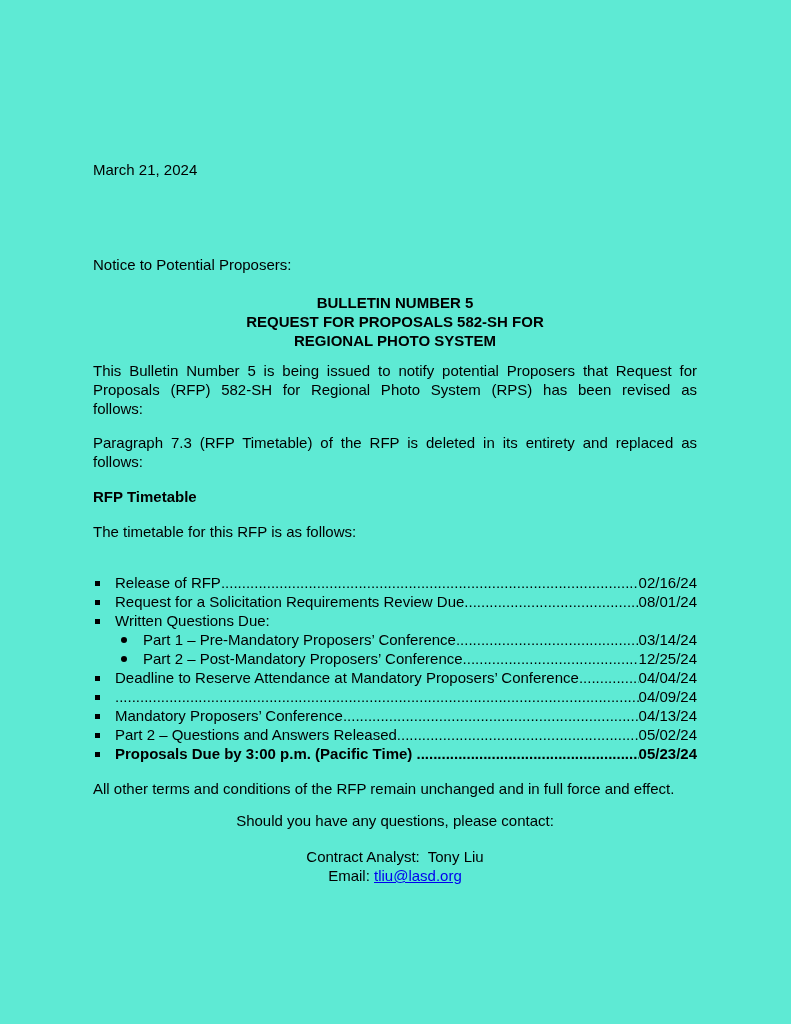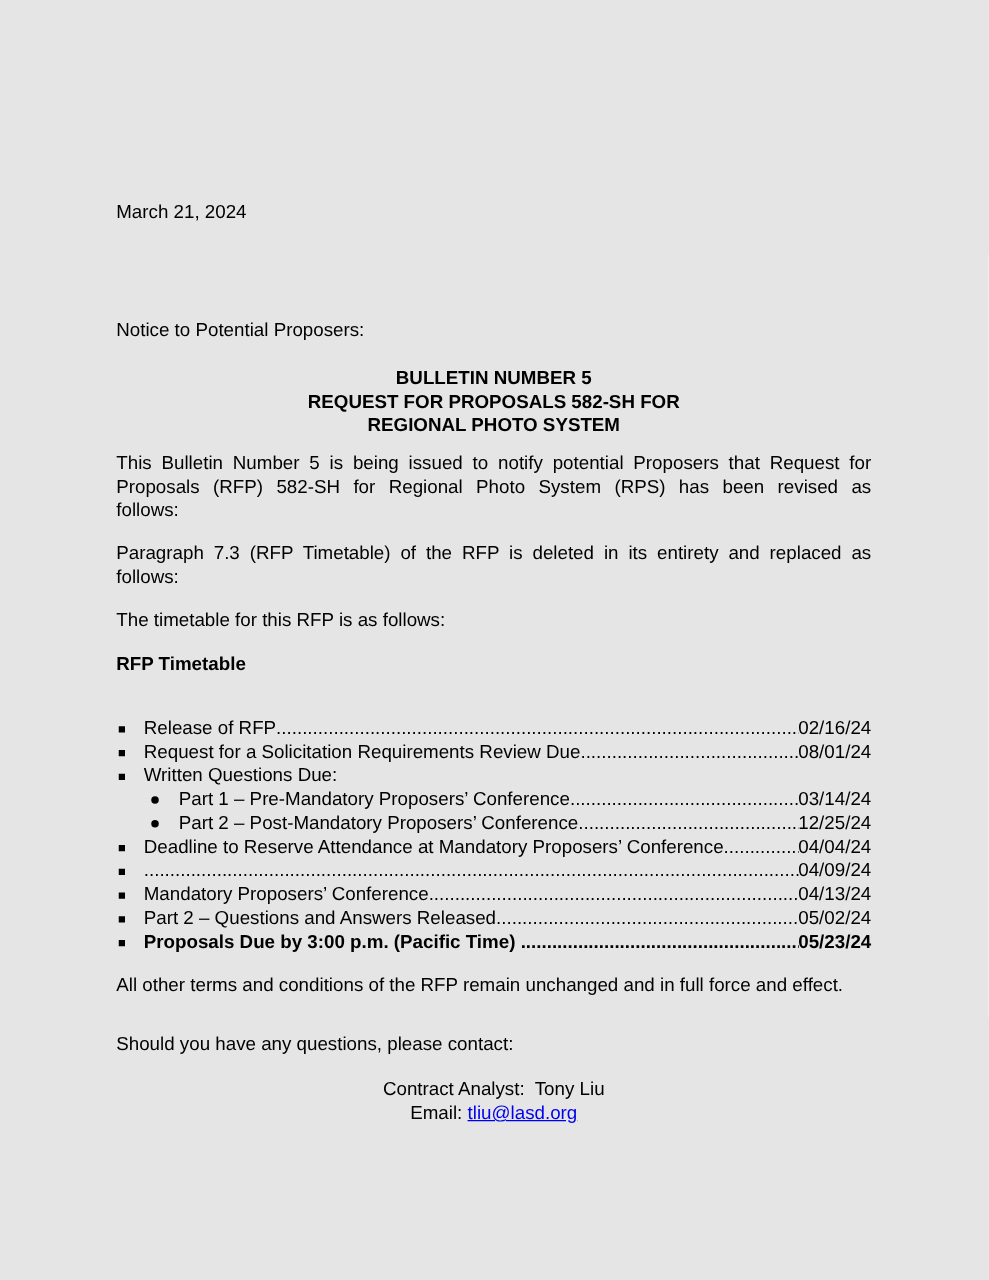--- a/index.html
+++ b/index.html
@@ -1,21 +1,21 @@
 <!DOCTYPE html>
 <html><head>
 <meta charset="utf-8">
 <style>
   html, body { margin: 0; padding: 0; background: #ffffff; }
   .page {
     position: relative;
     width: 791px;
     height: 1024px;
     margin: 0 auto;
-    background: #e5e5e5;
+    background: #5eead4;
     color: #000000;
     font-family: "Liberation Sans", sans-serif;
     font-size: 15px;
     line-height: 19px;
     box-sizing: border-box;
     padding: 160px 94px 0 93px;
     overflow: hidden;
   }
   .line { min-height: 19px; }
   .salutation { margin-top: 76px; }
@@ -35,21 +35,21 @@
   }
   .tt-row.level2 { padding-left: 28px; }
   .tt-row.bold { font-weight: 700; text-align: right; }
   .bullet { flex: none; align-self: center; margin-top: 1px; }
   .bullet.square { width: 5px; height: 5px; background: #000; margin-right: 15px; }
   .bullet.round { width: 6px; height: 6px; background: #000; border-radius: 50%; margin-right: 16px; }
   .tt-label { flex: none; white-space: pre; }
   .leader { flex: 1 1 auto; min-width: 0; overflow: hidden; white-space: nowrap; }
   .tt-date { flex: none; }
   .terms { margin-top: 16px; }
-  .questions { margin-top: 28px; }
+  .questions { margin-top: 13px; text-align: center; }
   .contact-block { margin-top: 17px; text-align: center; }
   .contact-line { white-space: pre-wrap; }
   a.email-link { color: #0000EE; text-decoration: underline; }
 </style>
 </head>
 <body>
 
 <div class="page">
 
   <div class="line">March 21, 2024</div>
@@ -66,23 +66,23 @@
     <div class="line jline">This Bulletin Number 5 is being issued to notify potential Proposers that Request for</div>
     <div class="line jline">Proposals (RFP) 582-SH for Regional Photo System (RPS) has been revised as</div>
     <div class="line">follows:</div>
   </div>
 
   <div class="para-2">
     <div class="line jline">Paragraph 7.3 (RFP Timetable) of the RFP is deleted in its entirety and replaced as</div>
     <div class="line">follows:</div>
   </div>
 
+  <div class="line tt-heading">RFP Timetable</div>
+
   <div class="line tt-intro">The timetable for this RFP is as follows:</div>
-
-  <div class="line tt-heading">RFP Timetable</div>
 
   <div class="tt-list">
       <div class="tt-row">
     <span class="bullet square"></span>
     <span class="tt-label">Release of RFP</span>
     <span class="leader">............................................................................................................................................................................................................................</span>
     <span class="tt-date">02/16/24</span>
   </div>
       <div class="tt-row">
     <span class="bullet square"></span>

